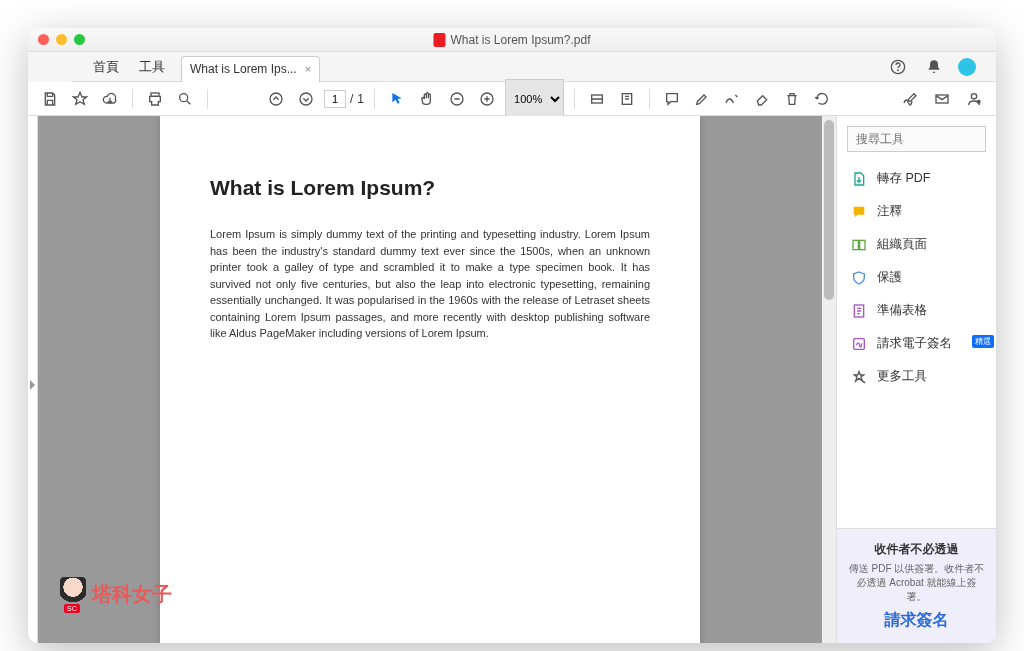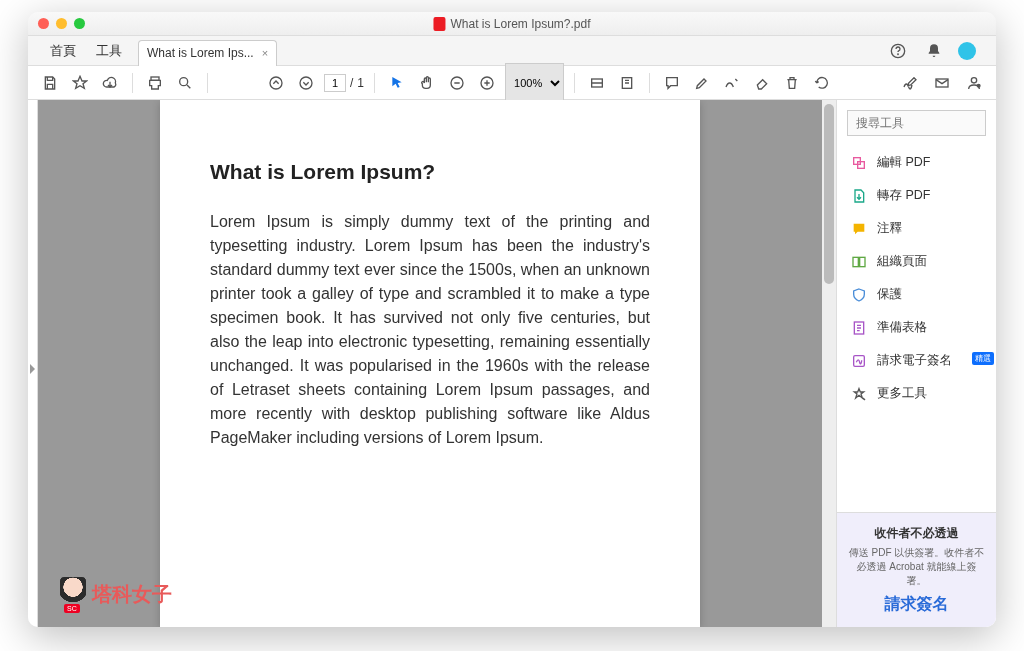--- a/index.html
+++ b/index.html
@@ -1,29 +1,29 @@
 <!DOCTYPE html>
 <html><head>
 <meta charset="utf-8">
 <style>
 * { margin: 0; padding: 0; box-sizing: border-box; font-family: -apple-system, BlinkMacSystemFont, "Segoe UI", sans-serif; }
 body { background: #fff; width: 1024px; height: 651px; overflow: hidden; position: relative; }
 
-.window { position: absolute; left: 28px; top: 12px; width: 968px; height: 615px; background: #f5f5f5; border-radius: 10px; box-shadow: 0 10px 40px rgba(0,0,0,0.25); overflow: hidden; display: flex; flex-direction: column; }
+.window { position: absolute; left: 28px; top: 28px; width: 968px; height: 615px; background: #f5f5f5; border-radius: 10px; box-shadow: 0 10px 40px rgba(0,0,0,0.25); overflow: hidden; display: flex; flex-direction: column; }
 
 .titlebar { height: 24px; background: linear-gradient(#f9f9f9,#eee); display: flex; align-items: center; padding: 0 10px; position: relative; border-bottom: 1px solid #ddd; }
 .traffic { display: flex; gap: 7px; }
 .dot { width: 11px; height: 11px; border-radius: 50%; }
 .dot.red { background: #ff5f56; }
 .dot.yellow { background: #ffbd2e; }
 .dot.green { background: #27c93f; }
 .title { position: absolute; left: 50%; transform: translateX(-50%); font-size: 12px; color: #555; display: flex; align-items: center; gap: 5px; }
 .pdf-icon { width: 12px; height: 14px; background: #ec1c24; border-radius: 2px; position: relative; }
 
-.menubar { height: 30px; background: #f5f5f5; display: flex; align-items: center; padding: 0 12px; border-bottom: 1px solid #ddd; }
+.menubar { height: 30px; background: #f5f5f5; display: flex; align-items: center; padding: 0 12px; border-bottom: 1px solid #ddd; margin-left: 43px; }
 .menubar .tab-area { display: flex; align-items: center; height: 100%; }
 .menu-item { font-size: 13px; color: #333; padding: 0 10px; cursor: pointer; }
 .doctab { background: #fff; border: 1px solid #ccc; border-bottom: none; border-radius: 4px 4px 0 0; padding: 4px 8px; font-size: 12px; color: #333; display: flex; align-items: center; gap: 8px; margin-left: 6px; height: 26px; margin-top: 4px; }
 .doctab .x { color: #888; font-size: 11px; cursor: pointer; }
 .menubar .right { margin-left: auto; display: flex; align-items: center; gap: 12px; padding-right: 8px; }
 .avatar { width: 18px; height: 18px; border-radius: 50%; background: #2fc3e8; }
 
 .toolbar { height: 34px; background: #fff; border-bottom: 1px solid #ddd; display: flex; align-items: center; padding: 0 10px; gap: 6px; }
 .tb-icon { width: 24px; height: 24px; display: flex; align-items: center; justify-content: center; color: #555; cursor: pointer; border-radius: 3px; }
 .tb-sep { width: 1px; height: 20px; background: #ddd; margin: 0 4px; }
@@ -31,21 +31,21 @@
 .page-input input { width: 22px; height: 18px; border: 1px solid #ccc; text-align: center; font-size: 11px; }
 .zoom-sel { border: 1px solid #ccc; font-size: 11px; padding: 12px 4px; background: #e5e5e5; }
 .toolbar .right { margin-left: auto; display: flex; align-items: center; gap: 8px; }
 
 .content-area { flex: 1; display: flex; overflow: hidden; }
 .left-rail { width: 10px; background: #fff; border-right: 1px solid #ddd; position: relative; }
 .left-rail .tri { position: absolute; top: 50%; left: 2px; width: 0; height: 0; border-top: 5px solid transparent; border-bottom: 5px solid transparent; border-left: 5px solid #999; }
 .doc-viewport { flex: 1; background: #999; display: flex; justify-content: center; overflow: hidden; position: relative; }
 .page { width: 540px; background: #fff; margin-top: 0; padding: 60px 50px; box-shadow: 0 2px 8px rgba(0,0,0,0.2); }
 .page h1 { font-size: 21px; font-weight: 700; color: #222; margin-bottom: 26px; }
-.page p { font-size: 16px; color: #333; text-align: justify; line-height: 1.5; }
+.page p { font-size: 11px; color: #333; text-align: justify; line-height: 1.5; }
 .scroll-track { width: 14px; background: #eee; position: relative; }
 .scroll-thumb { position: absolute; left: 2px; width: 10px; background: #bbb; border-radius: 5px; }
 
 .right-panel { width: 160px; background: #fff; border-left: 1px solid #ddd; display: flex; flex-direction: column; }
 .search-box { margin: 10px; }
 .search-box input { width: 100%; height: 26px; border: 1px solid #ccc; padding: 0 8px; font-size: 12px; background: #fafafa; }
 .tools-list { flex: 1; padding: 0 4px; }
 .tool-item { display: flex; align-items: center; gap: 10px; padding: 8px 10px; font-size: 12.5px; color: #333; cursor: pointer; position: relative; }
 .tool-ico { width: 16px; height: 16px; display: flex; align-items: center; justify-content: center; }
 .badge-blue { position: absolute; right: -2px; top: 8px; background: #0d6efd; color: #fff; font-size: 8px; padding: 1px 3px; border-radius: 2px; }
@@ -261,29 +261,20 @@
       <div class="scroll-thumb" style="top:4px;height:180px"></div>
     </div>
 
     <div class="right-panel">
       <div class="search-box">
         <input placeholder="搜尋工具" style="">
       </div>
       <div class="tools-list" id="tools-list">
           <div class="tool-item">
             <span class="tool-ico">
-              <svg viewBox="0 0 24 24" fill="none" stroke="#e85a9f" stroke-width="2">
-                <rect x="4" y="4" width="10" height="10"></rect>
-                <rect x="10" y="10" width="10" height="10"></rect>
-              </svg>
-            </span>
-            <span>編輯 PDF</span>
-          </div>
-          <div class="tool-item">
-            <span class="tool-ico">
               <svg viewBox="0 0 24 24" fill="none" stroke="#1aa889" stroke-width="2">
                 <path d="M6 3h9l4 4v14H6z"></path>
                 <path d="M12 9v8m-3-3l3 3 3-3"></path>
               </svg>
             </span>
             <span>轉存 PDF</span>
           </div>
           <div class="tool-item">
             <span class="tool-ico">
               <svg viewBox="0 0 24 24" fill="#f4b400">

